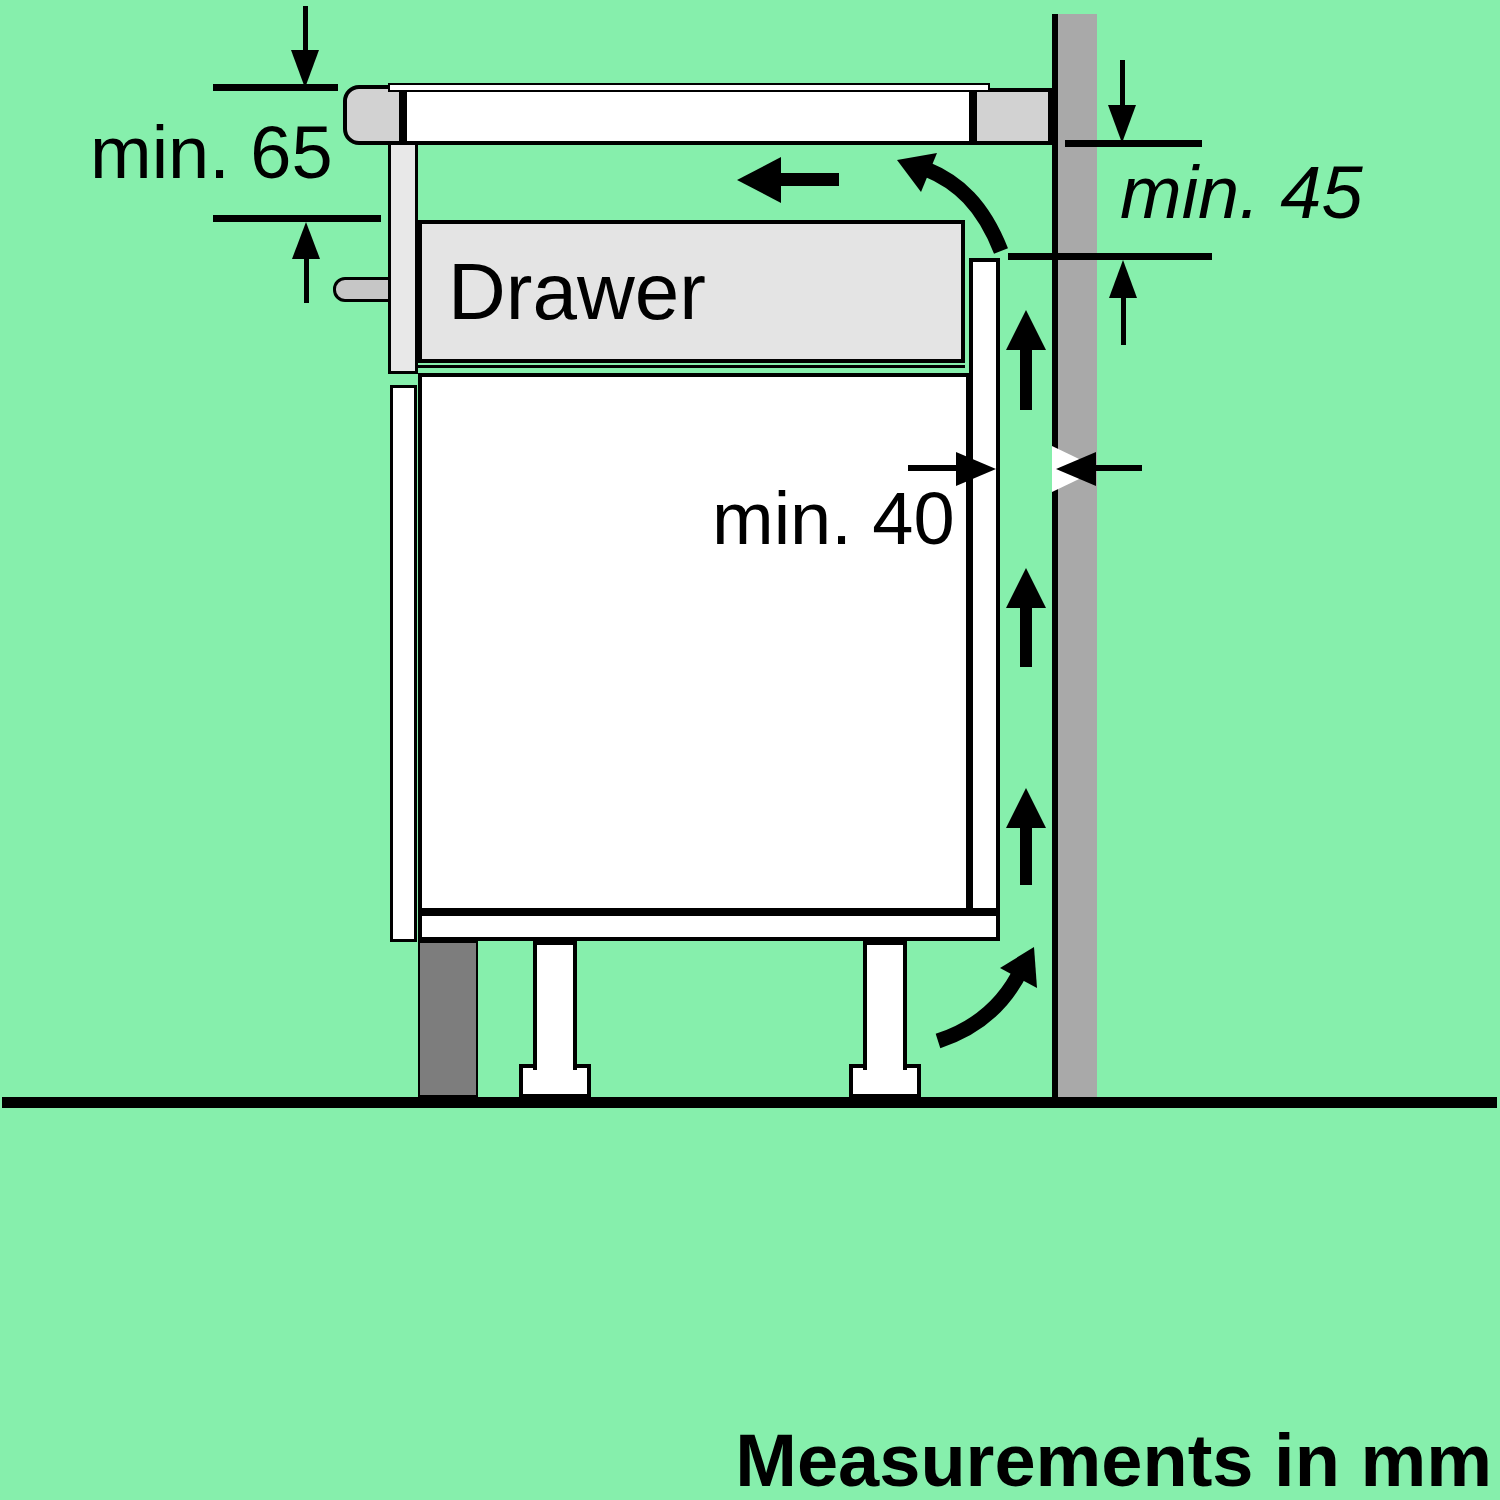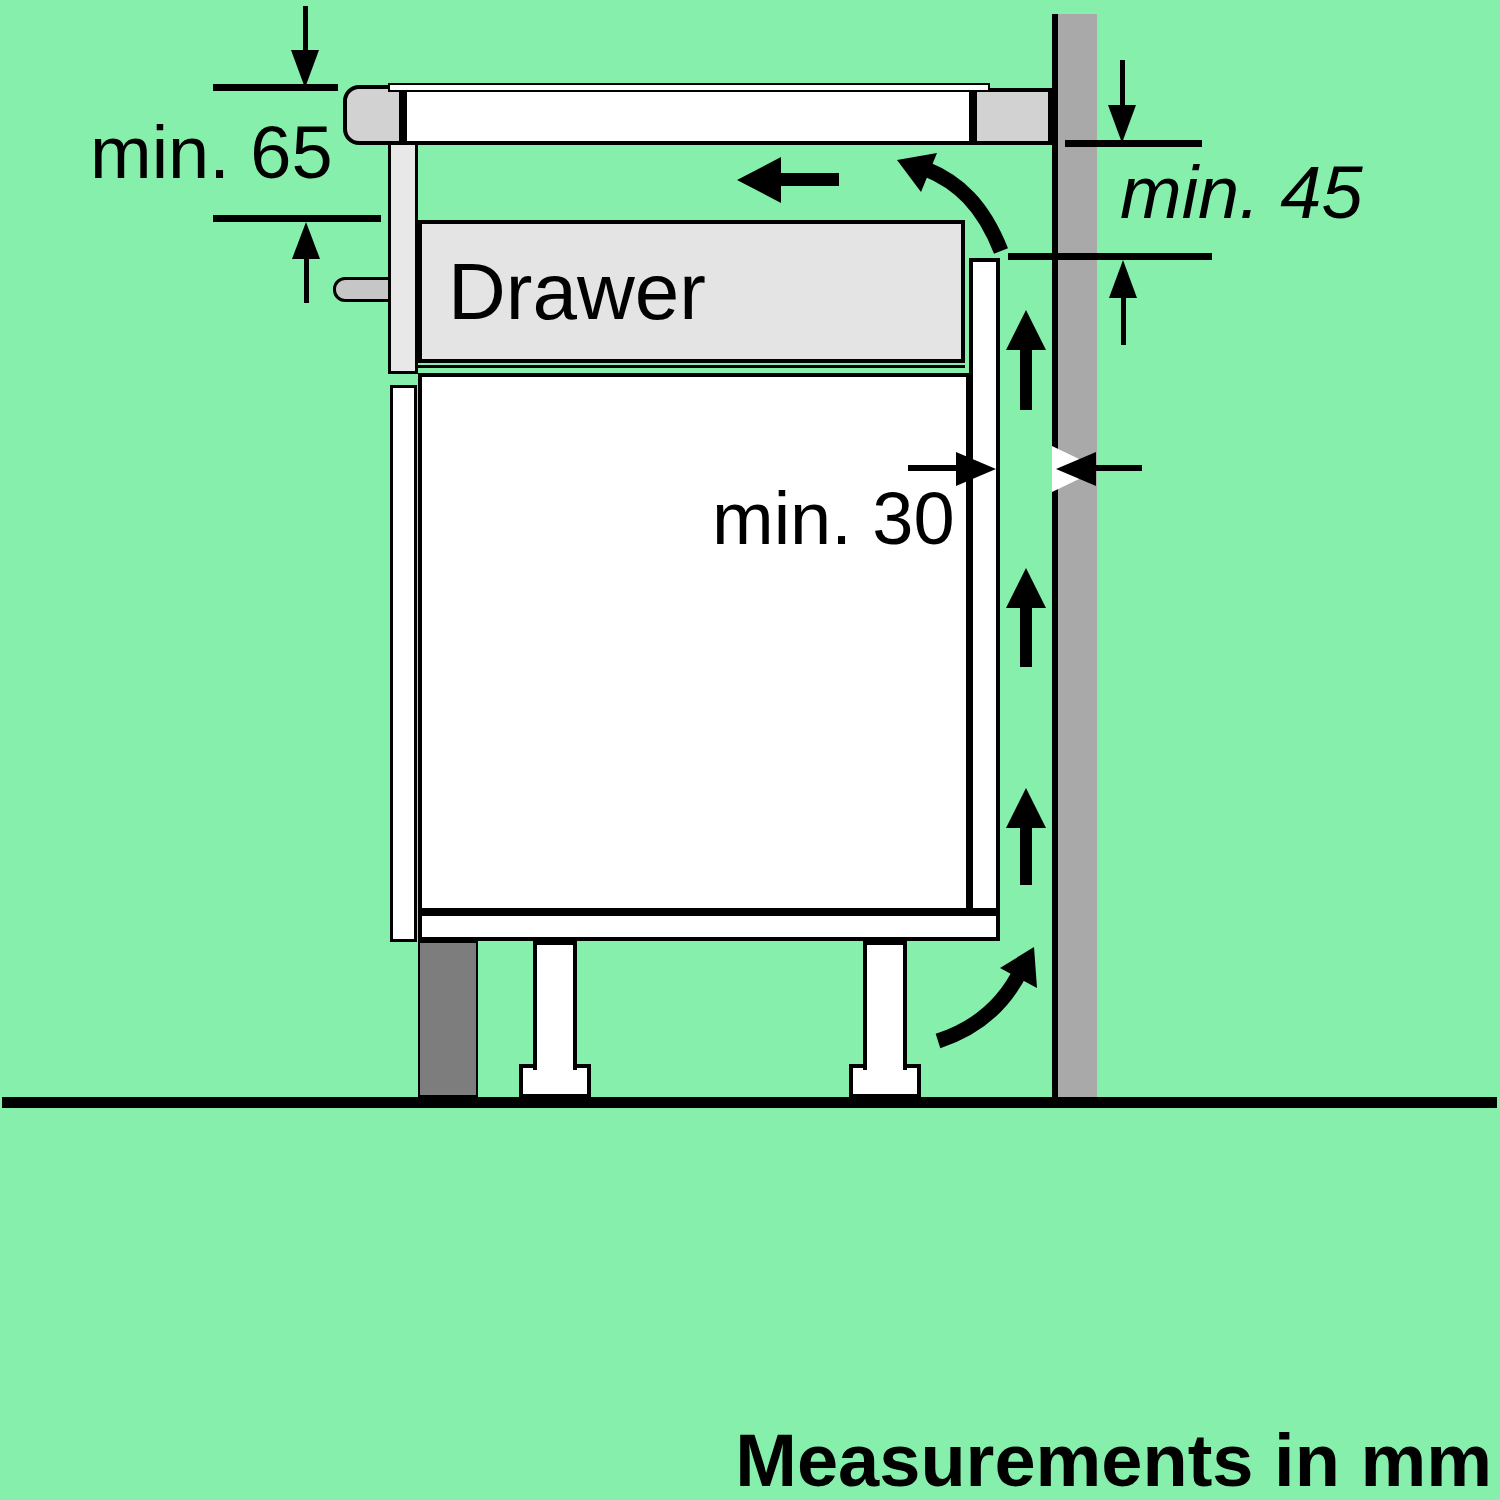--- a/index.html
+++ b/index.html
@@ -70,21 +70,21 @@
   <div class="abs" id="mounting-rail"></div>
   <div class="abs" id="front-panel"></div>
 
   <div class="abs" id="hob-left-block"></div>
   <div class="abs" id="worktop"></div>
   <div class="abs" id="hob-right-block"></div>
   <div class="abs" id="glass-top"></div>
 
   <div class="lbl" id="label-min65">min. 65</div>
   <div class="lbl" id="label-min45">min. 45</div>
-  <div class="lbl" id="label-min20">min. 30</div>
+  <div class="lbl" id="label-min20">min. 40</div>
   <div class="lbl" id="drawer-label">Drawer</div>
   <div class="lbl" id="footer-note">Measurements in mm</div>
 
   <svg id="overlay" viewBox="0 0 1500 1500">
 
     <rect class="ink" x="213" y="84" width="125" height="7"></rect>
     <rect class="ink" x="213" y="215" width="168" height="7"></rect>
     <rect class="ink" x="303" y="6" width="5" height="46"></rect>
     <polygon class="ink" points="305,88 291,50 319,50"></polygon>
     <polygon class="ink" points="306,222 292,259 320,259"></polygon>

